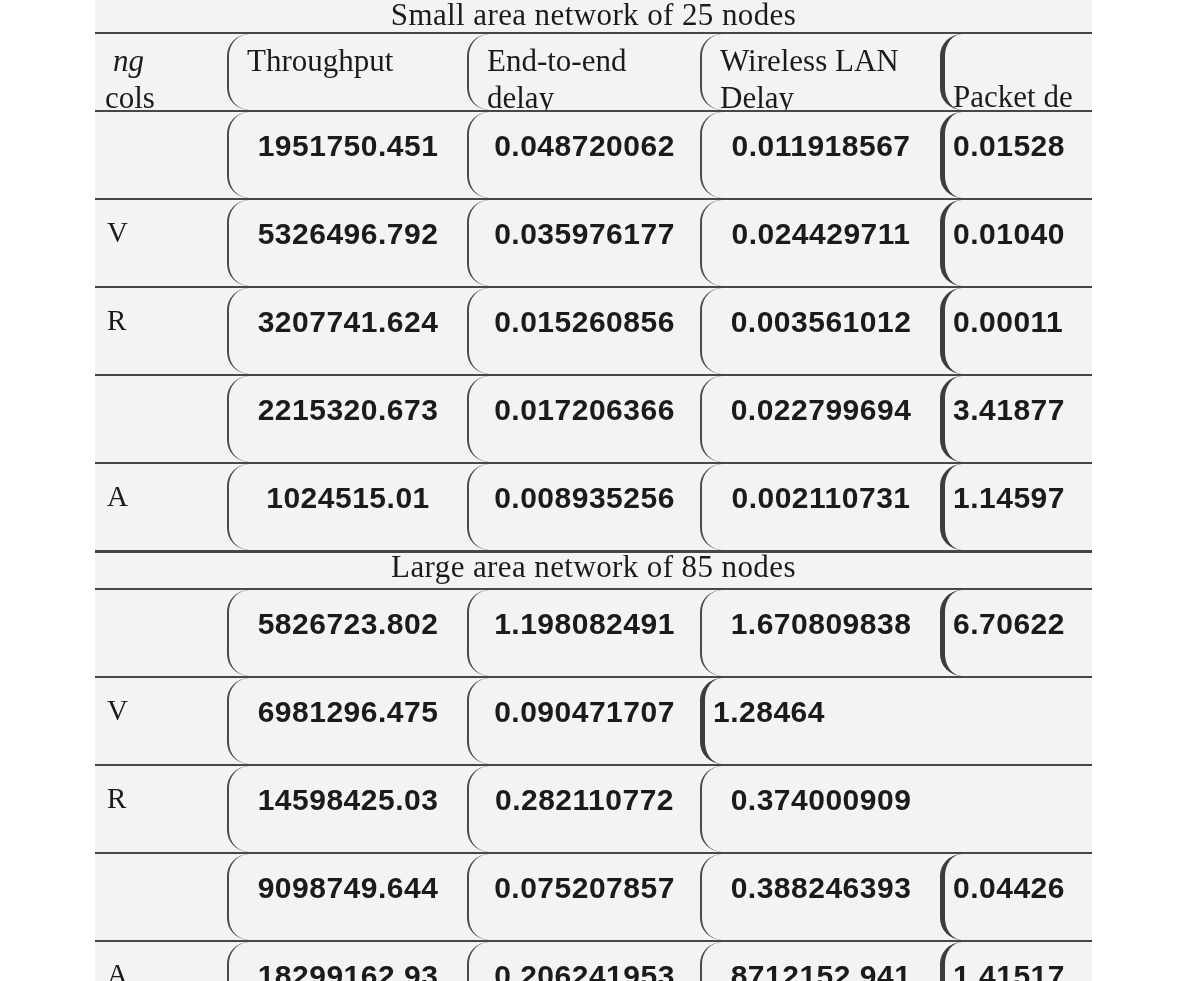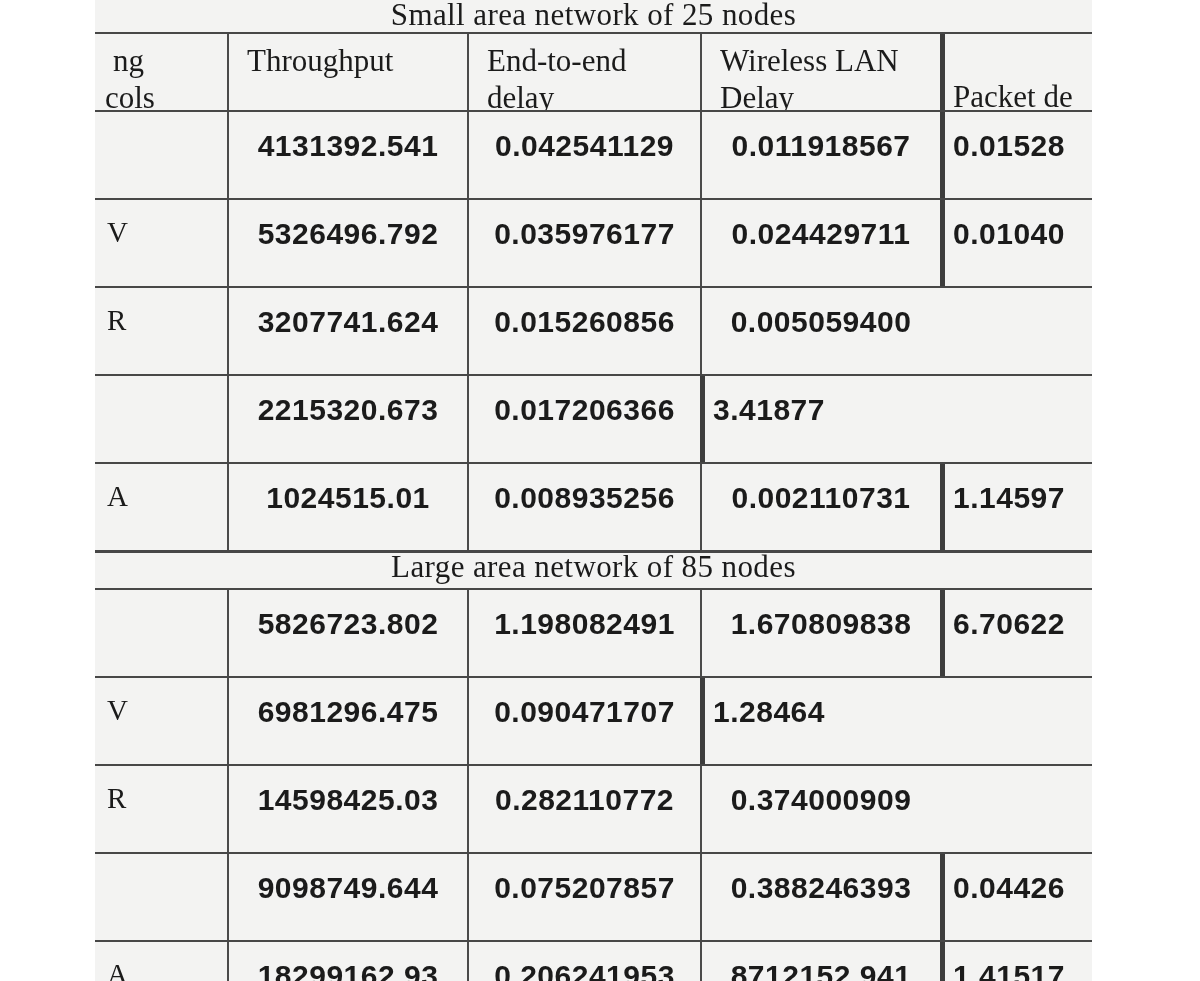--- a/index.html
+++ b/index.html
@@ -42,26 +42,26 @@
   .tr {
     display: grid;
     grid-template-columns: 132px 240px 233px 240px 240px;
     border-top: 2px solid #474747;
     box-sizing: border-box;
   }
   .tr-head { height: 78px; }
   .tr-data { height: 88px; }
 
   .td { box-sizing: border-box; overflow: hidden; }
-  .td + .td { border-left: 2px solid #4a4a4a; }
+  .td + .td { border-left: 2px solid #4a4a4a; border-radius: 22px; }
   .td.col-pdv { border-left-width: 5px; border-left-color: #3d3d3d; }
 
   .th { font-size: 31px; line-height: 37px; padding-top: 8px; }
   .th .hline { padding-left: 18px; white-space: nowrap; }
-  .th-protocols .hline1 { padding-left: 18px; }
+  .th-protocols .hline1 { padding-left: 18px; font-style: italic; }
   .th-protocols .hline2 { padding-left: 10px; }
   .th-pdv .hline { padding-left: 8px; margin-top: 36px; }
 
   .label {
     font-size: 29px;
     padding: 16px 0 0 12px;
     white-space: nowrap;
   }
   .num {
     font-family: "Liberation Sans", sans-serif;
@@ -99,42 +99,44 @@
           <div class="hline">Wireless LAN</div>
           <div class="hline">Delay</div>
         </div>
         <div class="td th th-pdv col-pdv">
           <div class="hline">Packet de</div>
         </div>
       </div>
 
       <div class="tr tr-data">
         <div class="td label"></div>
-        <div class="td num">4131392.541</div>
-        <div class="td num">0.042541129</div>
+        <div class="td num">1951750.451</div>
+        <div class="td num">0.048720062</div>
         <div class="td num">0.011918567</div>
         <div class="td num col-pdv">0.01528</div>
       </div>
       <div class="tr tr-data">
         <div class="td label">V</div>
         <div class="td num">5326496.792</div>
         <div class="td num">0.035976177</div>
         <div class="td num">0.024429711</div>
         <div class="td num col-pdv">0.01040</div>
       </div>
       <div class="tr tr-data">
         <div class="td label">R</div>
         <div class="td num">3207741.624</div>
         <div class="td num">0.015260856</div>
-        <div class="td num">0.005059400</div>
+        <div class="td num">0.003561012</div>
+        <div class="td num col-pdv">0.00011</div>
       </div>
       <div class="tr tr-data">
         <div class="td label"></div>
         <div class="td num">2215320.673</div>
         <div class="td num">0.017206366</div>
+        <div class="td num">0.022799694</div>
         <div class="td num col-pdv">3.41877</div>
       </div>
       <div class="tr tr-data">
         <div class="td label">A</div>
         <div class="td num">1024515.01</div>
         <div class="td num">0.008935256</div>
         <div class="td num">0.002110731</div>
         <div class="td num col-pdv">1.14597</div>
       </div>
     </div>

